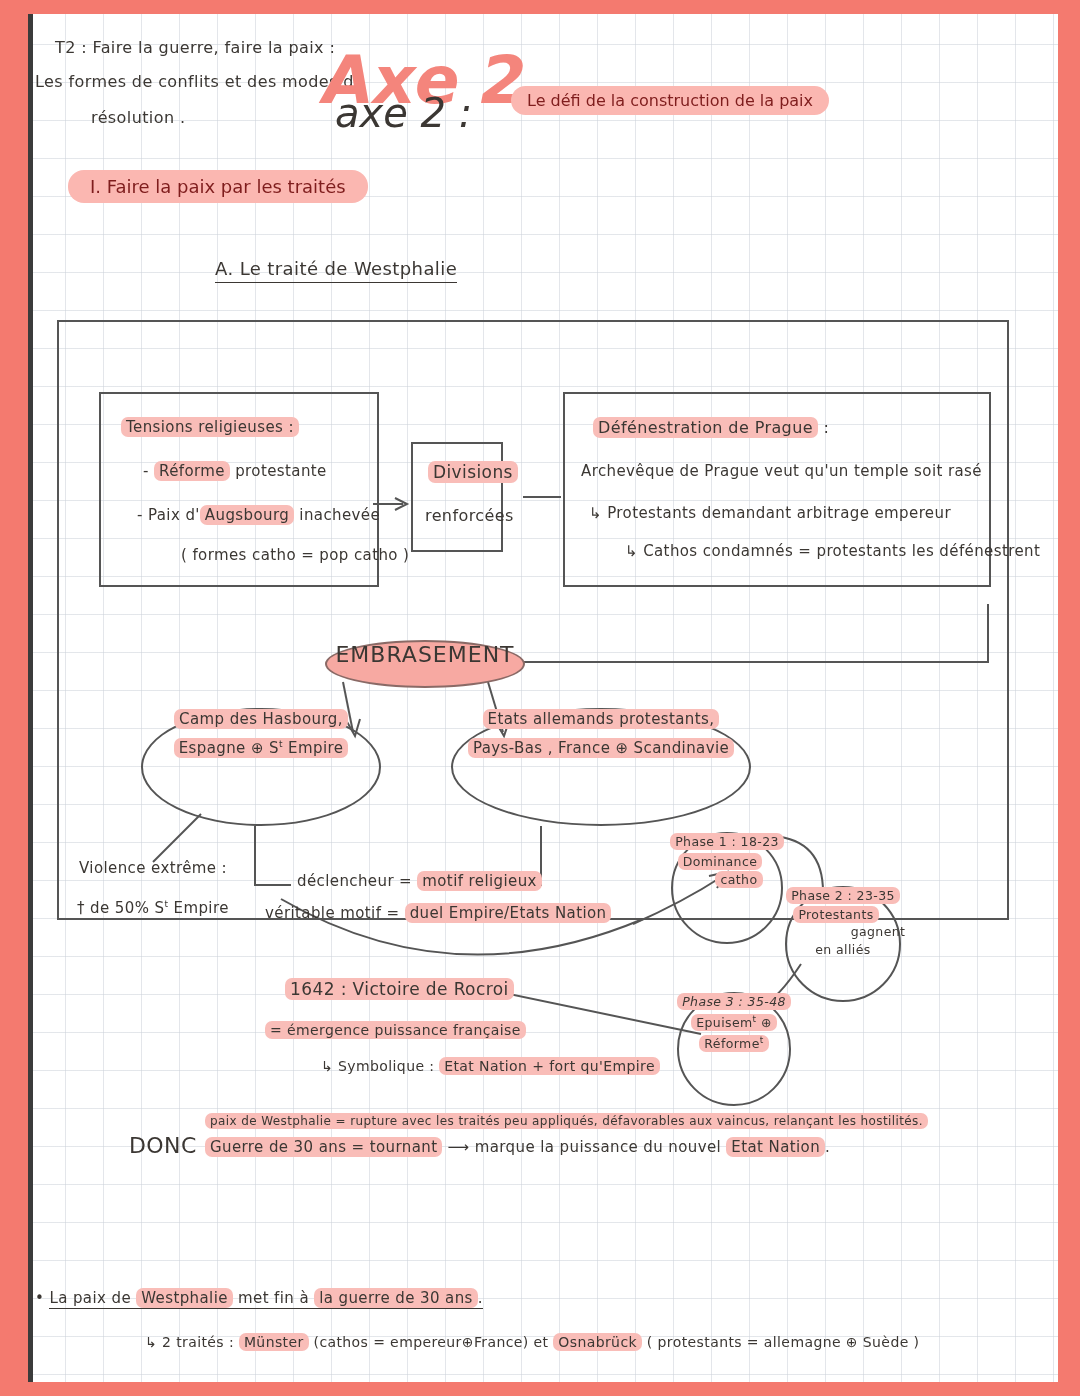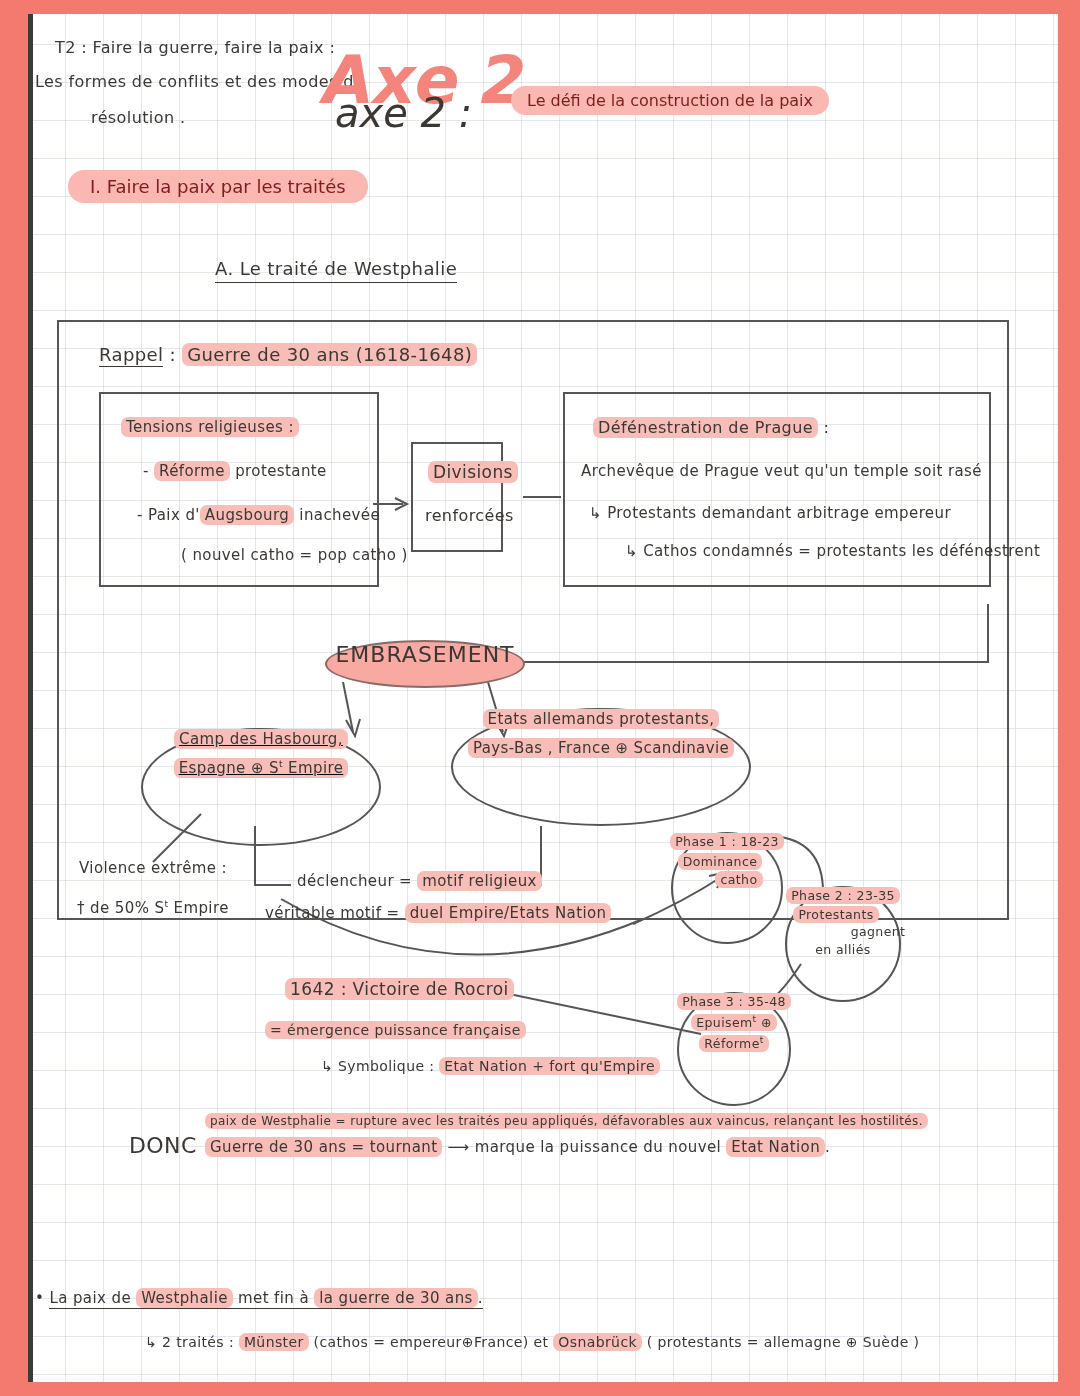--- a/index.html
+++ b/index.html
@@ -130,51 +130,48 @@
     <path d="M676 862 L694 858 L684 874" fill="none" stroke="#555" stroke-width="2"></path>
 
     <path d="M740 822 Q790 826 790 878" fill="none" stroke="#555" stroke-width="2"></path>
 
     <path d="M768 950 Q744 986 730 990" fill="none" stroke="#555" stroke-width="2"></path>
 
     <line x1="668" y1="1020" x2="452" y2="975" stroke="#555" stroke-width="2"></line>
     <path d="M466 966 L446 974 L464 984" fill="none" stroke="#555" stroke-width="2"></path>
   </svg>
 
-  <div class="hw" style="left:66px;top:330px;font-size:18px;">
-    <span class="und">Rappel</span><span> : </span><span class="hl">Guerre de 30 ans  (1618-1648)</span>
-  </div>
 
   <div class="box" style="left:66px;top:378px;width:280px;height:195px;"></div>
   <div class="hw" style="left:88px;top:404px;"><span class="hl">Tensions religieuses :</span></div>
   <div class="hw" style="left:110px;top:448px;">
     <span>-</span>
     <span class="hl">Réforme</span><span> protestante</span>
   </div>
   <div class="hw" style="left:104px;top:492px;">
     <span>-</span>
     <span>Paix d'</span><span class="hl">Augsbourg</span><span> inachevée</span>
   </div>
-  <div class="hw" style="left:148px;top:532px;">( nouvel catho = pop catho )</div>
+  <div class="hw" style="left:148px;top:532px;">( formes catho = pop catho )</div>
 
   <div class="box" style="left:378px;top:428px;width:92px;height:110px;"></div>
   <div class="hw" style="left:395px;top:448px;font-size:17px;"><span class="hl">Divisions</span></div>
   <div class="hw" style="left:392px;top:492px;font-size:16px;">renforcées</div>
 
   <div class="box" style="left:530px;top:378px;width:428px;height:195px;"></div>
   <div class="hw" style="left:560px;top:404px;font-size:16px;"><span class="hl">Défénestration de Prague</span><span> :</span></div>
   <div class="hw" style="left:548px;top:448px;font-size:15px;">Archevêque de Prague veut qu'un temple soit rasé</div>
   <div class="hw" style="left:556px;top:490px;font-size:15px;"><span>↳</span> <span>Protestants demandant  arbitrage empereur</span></div>
   <div class="hw" style="left:592px;top:528px;font-size:15px;"><span>↳</span> <span>Cathos condamnés = protestants les défénestrent</span></div>
 
   <div class="ell" style="left:292px;top:626px;width:200px;height:48px;background:#F7A9A2;border-color:#8a6a66;">
     <span style="font-size:22px;letter-spacing:1px;color:#3b3733;">EMBRASEMENT</span>
   </div>
 
-  <div class="ell" style="left:108px;top:714px;width:240px;height:118px;text-decoration:underline;">
+  <div class="ell" style="left:108px;top:694px;width:240px;height:118px;">
     <span class="hw" style="position:static;font-size:15px;"><span class="hl">Camp des Hasbourg,</span></span>
     <span class="hw" style="position:static;margin-top:10px;font-size:15px;"><span class="hl"><span>Espagne ⊕ S</span><sup>t</sup><span> Empire</span></span></span>
   </div>
 
   <div class="ell" style="left:418px;top:694px;width:300px;height:118px;">
     <span class="hw" style="position:static;font-size:15px;"><span class="hl">Etats allemands protestants,</span></span>
     <span class="hw" style="position:static;margin-top:10px;font-size:15px;"><span class="hl">Pays-Bas , France ⊕ Scandinavie</span></span>
   </div>
 
   <div class="hw" style="left:46px;top:845px;font-size:15px;">Violence extrême :</div>
@@ -190,21 +187,21 @@
   </div>
 
   <div class="ell" style="left:752px;top:872px;width:116px;height:116px;">
     <span class="hw tiny" style="position:static;"><span class="hl">Phase 2 : 23-35</span></span>
     <span class="hw tiny" style="position:static;margin-top:3px;margin-right:14px;"><span class="hl">Protestants</span></span>
     <span class="hw tiny" style="position:static;margin-top:2px;margin-left:22px;padding-left:48px;">gagnent</span>
     <span class="hw tiny" style="position:static;margin-top:2px;">en alliés</span>
   </div>
 
   <div class="ell" style="left:644px;top:978px;width:114px;height:114px;">
-    <span class="hw tiny" style="position:static;"><span class="hl">Phase 3 : 35-48</span></span>
+    <span class="hw tiny" style="position:static;font-style:italic;"><span class="hl">Phase 3 : 35-48</span></span>
     <span class="hw tiny" style="position:static;margin-top:4px;"><span class="hl"><span>Epuisem</span><sup>t</sup><span> ⊕</span></span></span>
     <span class="hw tiny" style="position:static;margin-top:4px;"><span class="hl"><span>Réforme</span><sup>t</sup></span></span>
   </div>
 
   <div class="hw" style="left:252px;top:965px;font-size:17px;"><span class="hl">1642 : Victoire de Rocroi</span></div>
   <div class="hw" style="left:232px;top:1008px;font-size:14px;"><span class="hl">= émergence puissance française</span></div>
   <div class="hw" style="left:288px;top:1044px;font-size:14px;"><span>↳</span> <span>Symbolique : </span><span class="hl">Etat Nation  + fort qu'Empire</span></div>
 
   <div class="hw" style="left:96px;top:1118px;font-size:22px;">DONC ·</div>
   <div class="hw" style="left:172px;top:1124px;font-size:15px;"><span class="hl">Guerre de 30 ans = tournant</span><span> ⟶ </span><span>marque la puissance du nouvel </span><span class="hl">Etat Nation</span><span>.</span></div>

